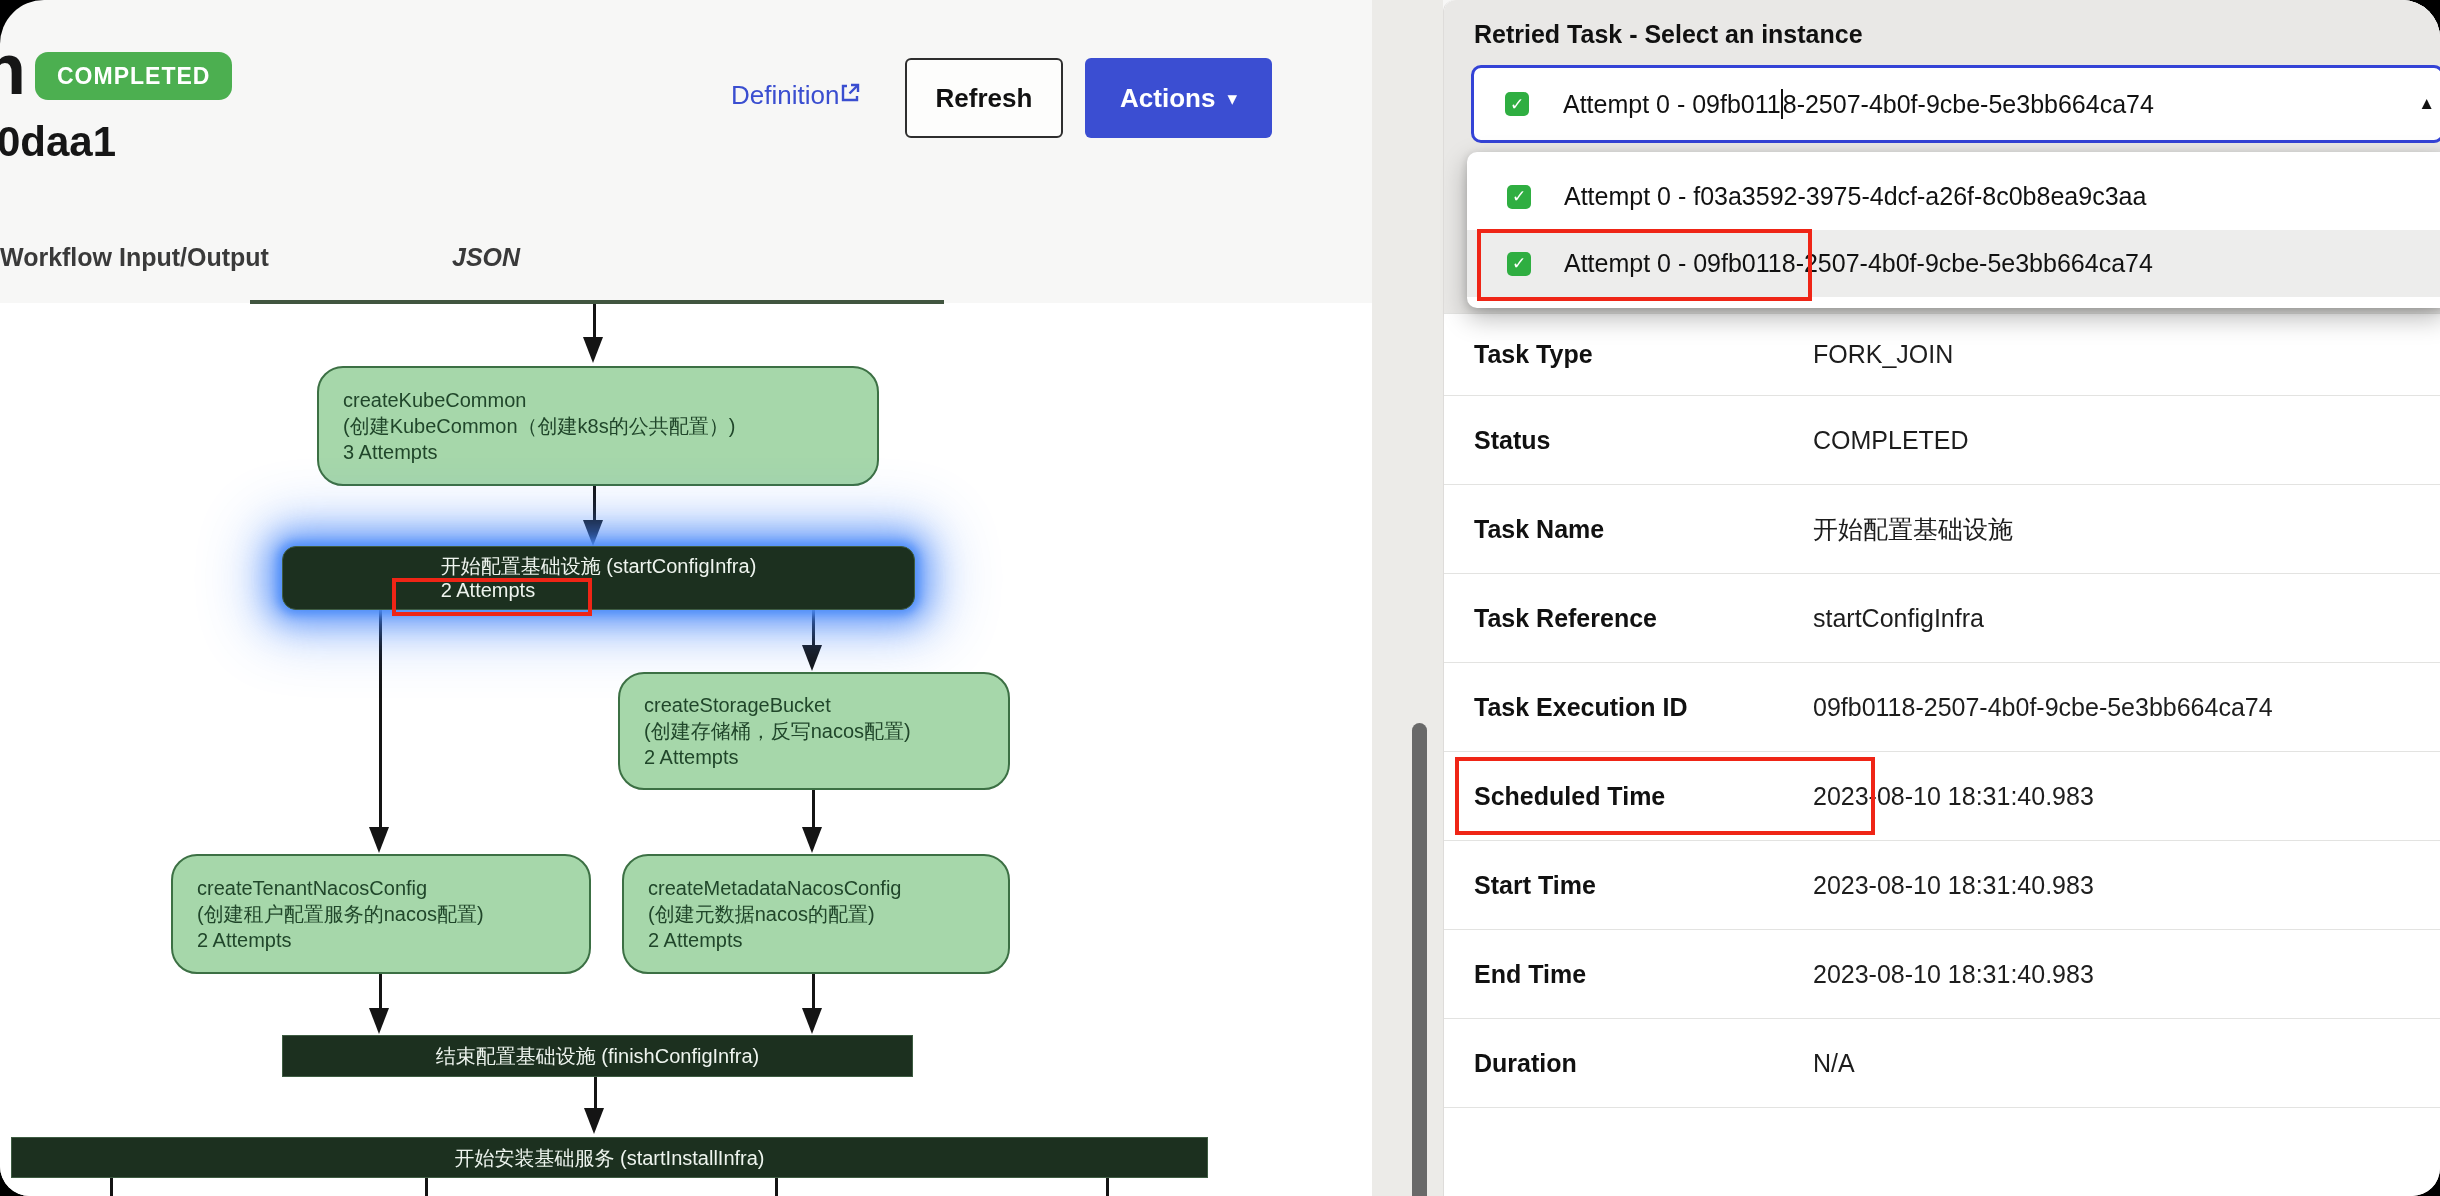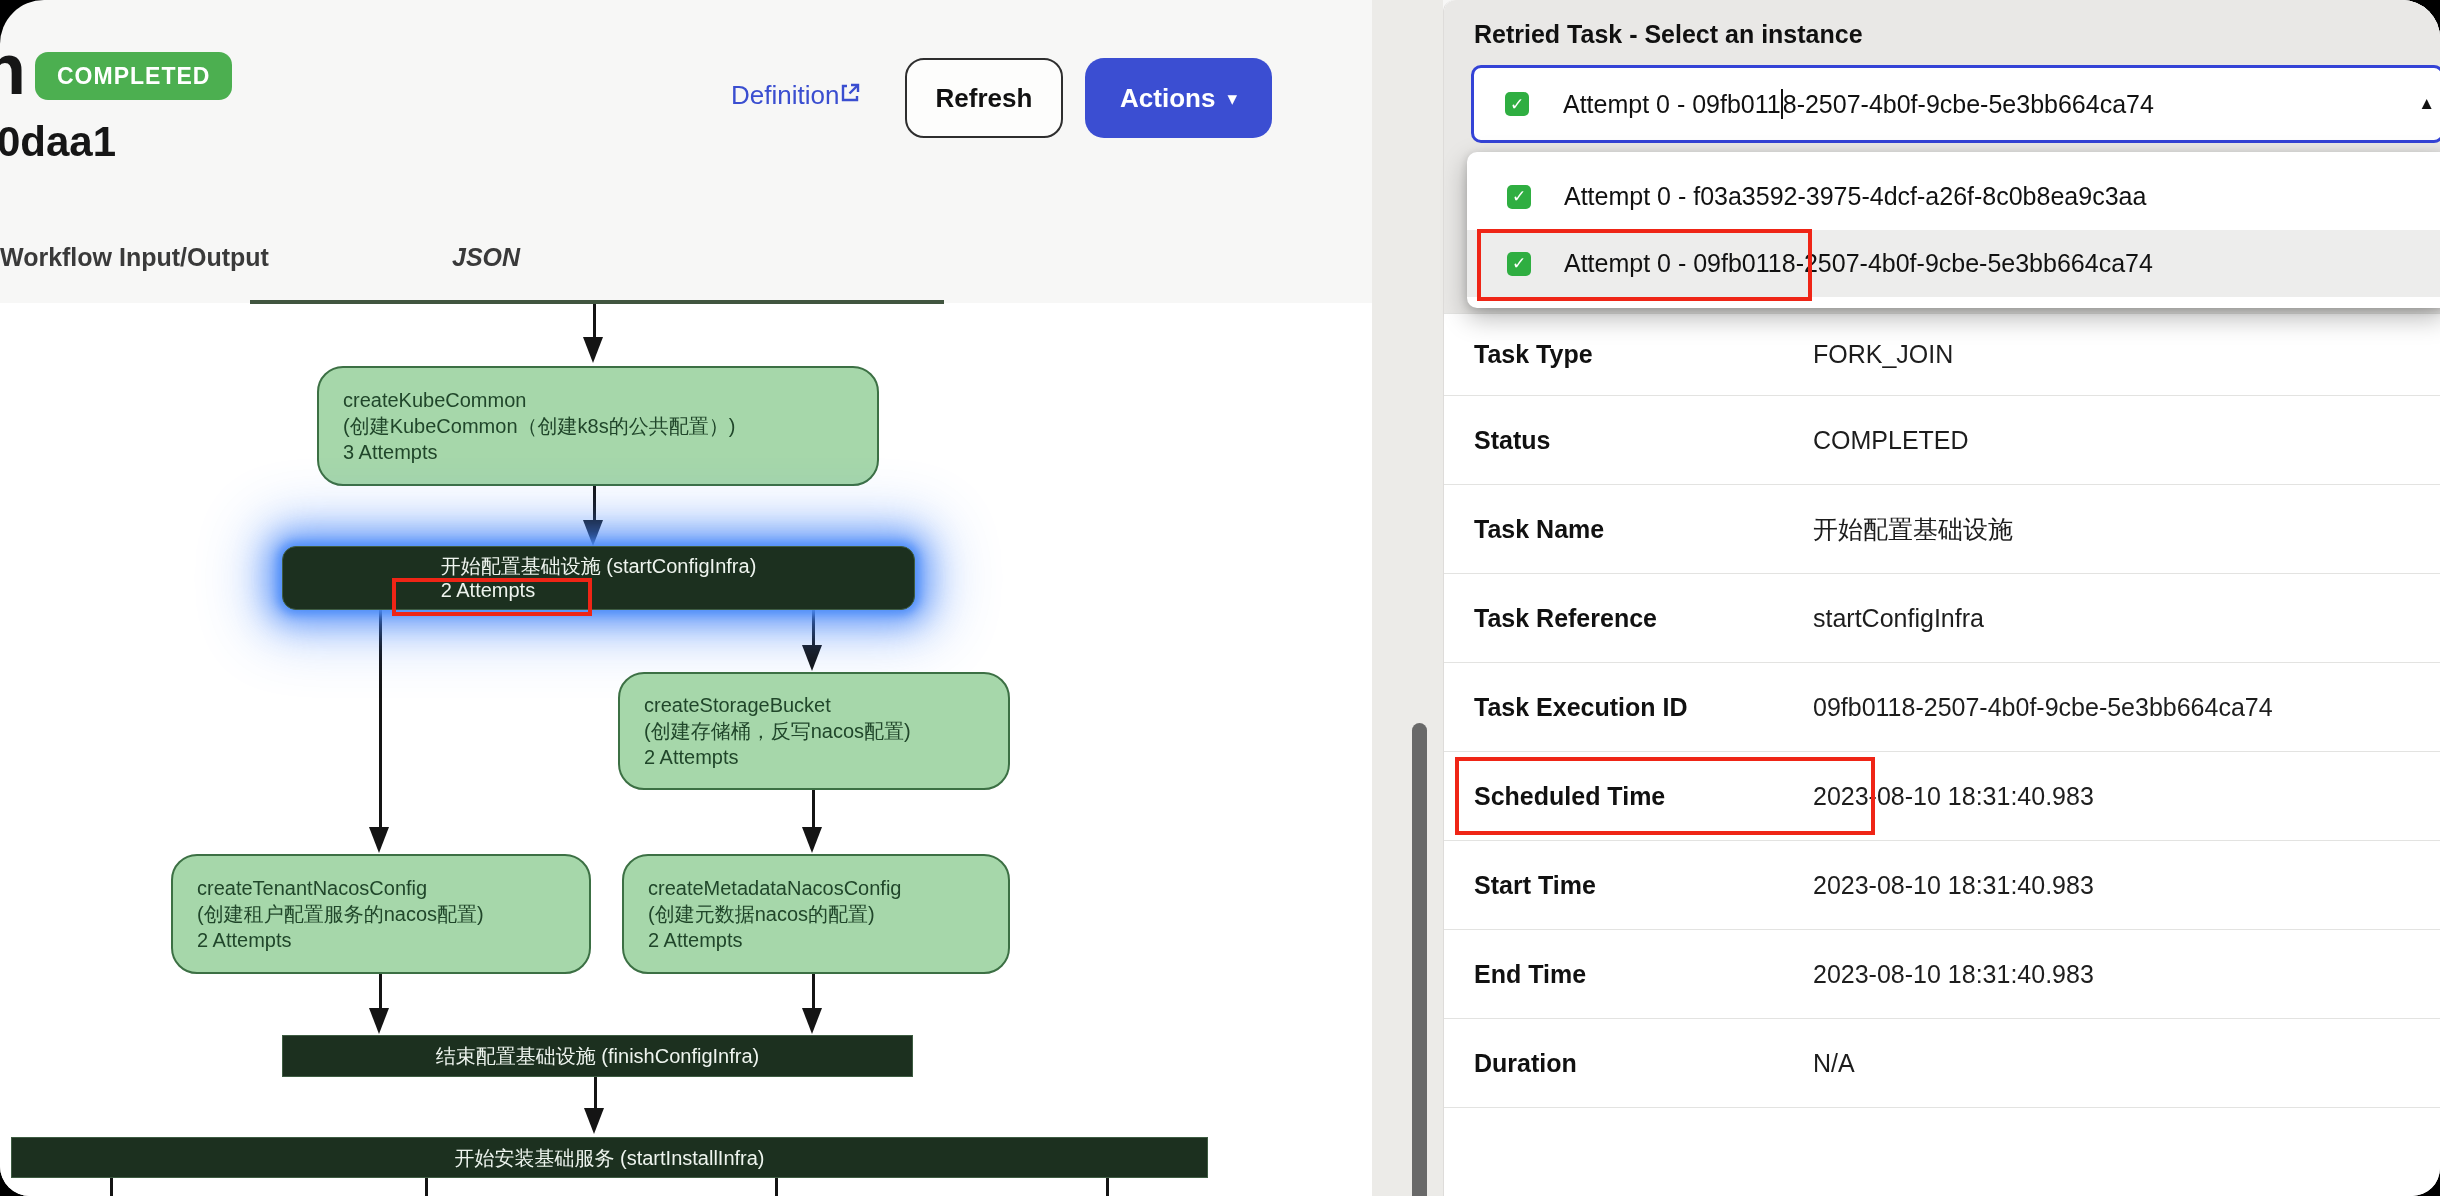--- a/index.html
+++ b/index.html
@@ -6,21 +6,21 @@
   body{font-family:"Liberation Sans","DejaVu Sans",sans-serif;}
   #page{position:relative;width:2440px;height:1196px;overflow:hidden;
         border-radius:44px 38px 28px 30px;background:#f7f7f6;}
   
   .title-frag{position:absolute;left:-18px;top:28px;font-size:72px;font-weight:700;color:#161616;}
   .badge{position:absolute;left:35px;top:52px;height:48px;padding:0 22px;border-radius:13px;
          background:#4caf50;color:#fff;font-size:23px;font-weight:700;letter-spacing:1px;
          display:flex;align-items:center;}
   .wfid{position:absolute;left:-3px;top:118px;font-size:42px;font-weight:700;color:#161616;}
   .deflink{position:absolute;left:731px;top:80px;font-size:26px;color:#3a4ed0;display:flex;align-items:center;cursor:pointer;}
-  .btn{position:absolute;top:58px;height:80px;border-radius:19px;display:flex;align-items:center;justify-content:center;
+  .btn{position:absolute;top:58px;height:80px;border-radius:6px;display:flex;align-items:center;justify-content:center;
        font-size:26px;font-weight:700;box-sizing:border-box;cursor:pointer;}
   .btn.refresh{left:905px;width:158px;background:#fdfdfc;border:2px solid #2e2e2e;color:#111;}
   .btn.actions{left:1085px;width:187px;background:#3b4ed2;color:#fff;gap:12px;}
   .caret{font-size:19px;}
   .tab{position:absolute;top:243px;font-size:25px;font-weight:600;color:#3a3a3a;cursor:pointer;}
   .tab.t1{left:0px;} .tab.t2{left:452px;font-style:italic;}
   
   #canvas{position:absolute;left:0;top:303px;width:1372px;height:893px;background:#ffffff;}
   .clipedge{position:absolute;left:250px;top:300px;width:694px;height:4px;background:#41553f;}
   .vline{position:absolute;width:3px;background:#141414;}

